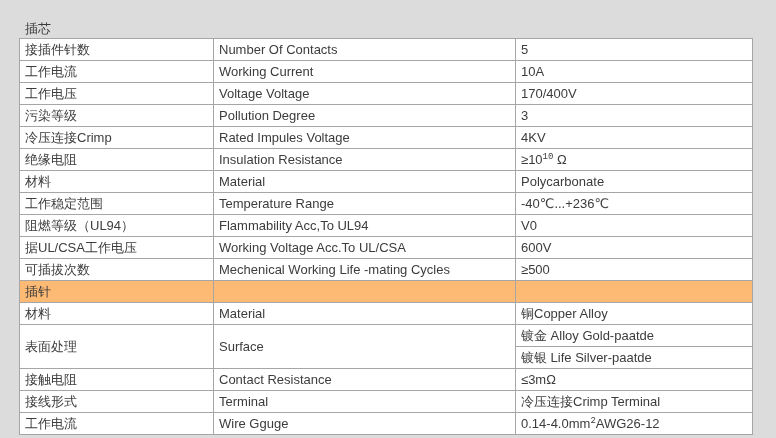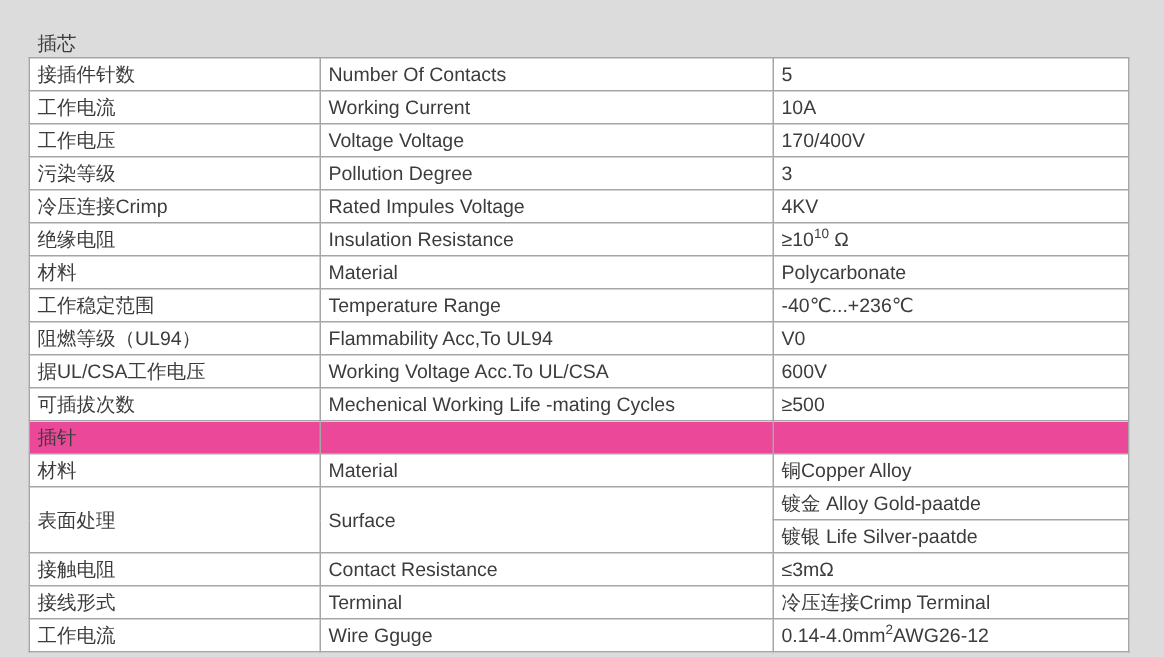--- a/index.html
+++ b/index.html
@@ -21,24 +21,24 @@
   }
   table.spec td{
     border:1px solid #a6a6a6;
     height:21px;
     padding:0 5px 0 5px;
     vertical-align:middle;
     overflow:hidden;white-space:nowrap;
     background:#ffffff;
   }
   tr.section-row td{
-    background:#ec4899;
+    background:#fdba74;
     margin-top:42px;
   }
-  td sup{font-size:9px;vertical-align:super;line-height:0;}
+  td sup{font-size:9px;vertical-align:super;line-height:0;font-family:Liberation Mono, monospace;}
   col.c1{width:194px;}
   col.c2{width:302px;}
   col.c3{width:237px;}
 </style>
 </head>
 <body>
 
 <div class="wrap">
   <div class="caption">插芯</div>
   <table class="spec">

